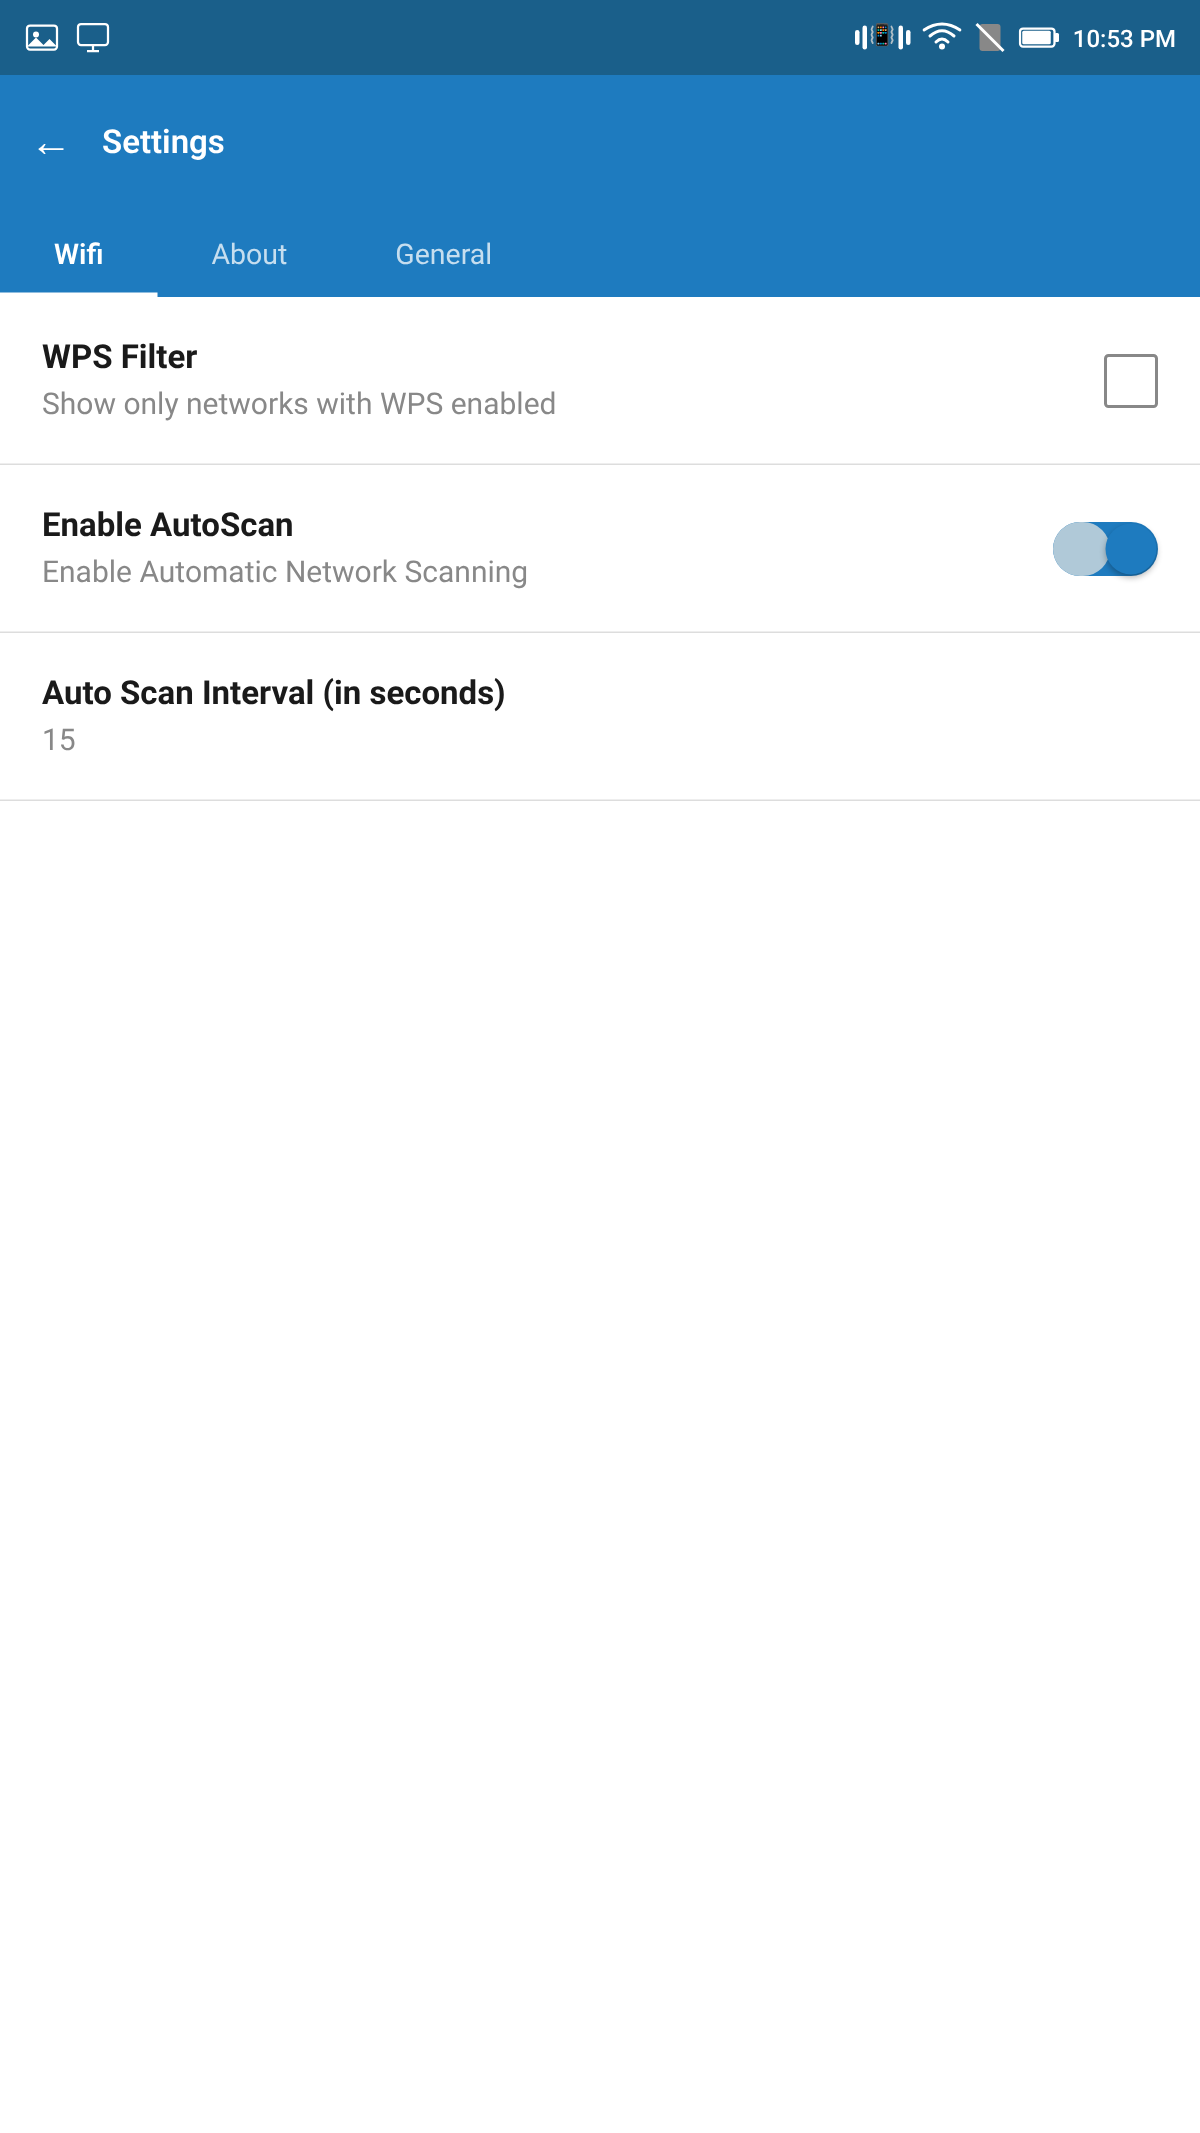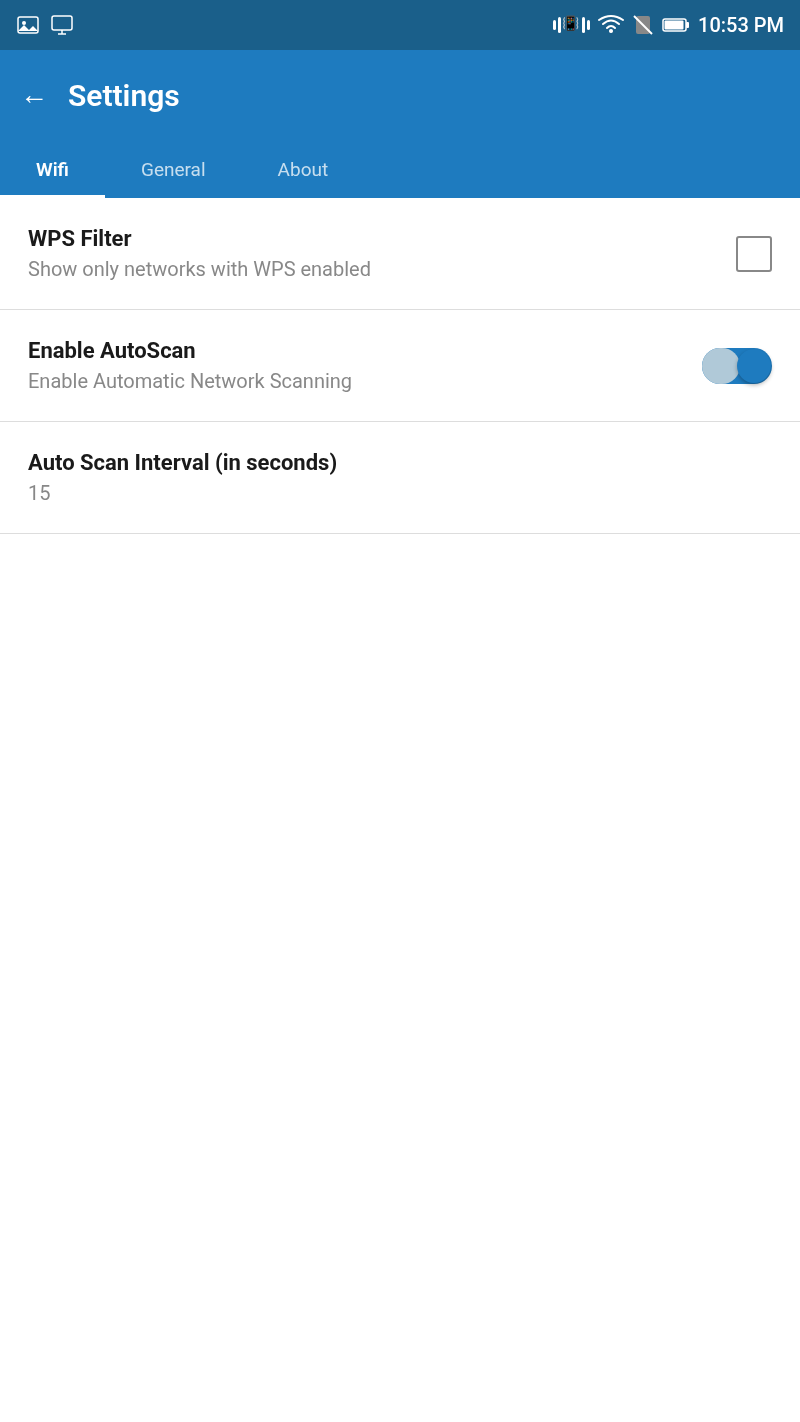--- a/index.html
+++ b/index.html
@@ -47,21 +47,21 @@
       gap: 20px;
     }
     .back-arrow {
       color: white;
       font-size: 28px;
       cursor: pointer;
       line-height: 1;
     }
     .header-title {
       color: white;
-      font-size: 30px;
+      font-size: 22px;
       font-weight: 600;
     }
 
     
     .tab-bar {
       width: 100%;
       height: 58px;
       background: #1e7bbf;
       display: flex;
       align-items: flex-end;
@@ -209,33 +209,33 @@
       <rect x="4" y="2" width="14" height="18" rx="2" fill="#888"></rect>
       <line x1="2" y1="2" x2="20" y2="20" stroke="white" stroke-width="2"></line>
     </svg>
 
     <svg width="28" height="18" viewBox="0 0 28 18" fill="none">
       <rect x="1" y="3" width="23" height="12" rx="2" stroke="white" stroke-width="1.5" fill="none"></rect>
       <rect x="24" y="6" width="3" height="6" rx="1" fill="white"></rect>
       <rect x="2.5" y="4.5" width="19" height="9" rx="1" fill="white"></rect>
     </svg>
 
-    <span style="color:white;font-size:20px;font-weight:500;">10:53 PM</span>
+    <span style="color:white;font-size:16px;font-weight:500;">10:53 PM</span>
   </div>
 </div>
 
 <div class="header">
   <span class="back-arrow">←</span>
   <span class="header-title">Settings</span>
 </div>
 
 <div class="tab-bar">
   <div class="tab active">Wifi</div>
+  <div class="tab">About</div>
   <div class="tab">General</div>
-  <div class="tab">About</div>
 </div>
 
 <div class="settings-content">
 
   <div class="setting-row">
     <div class="setting-text">
       <div class="setting-title">WPS Filter</div>
       <div class="setting-subtitle">Show only networks with WPS enabled</div>
     </div>
     <div class="checkbox"></div>

